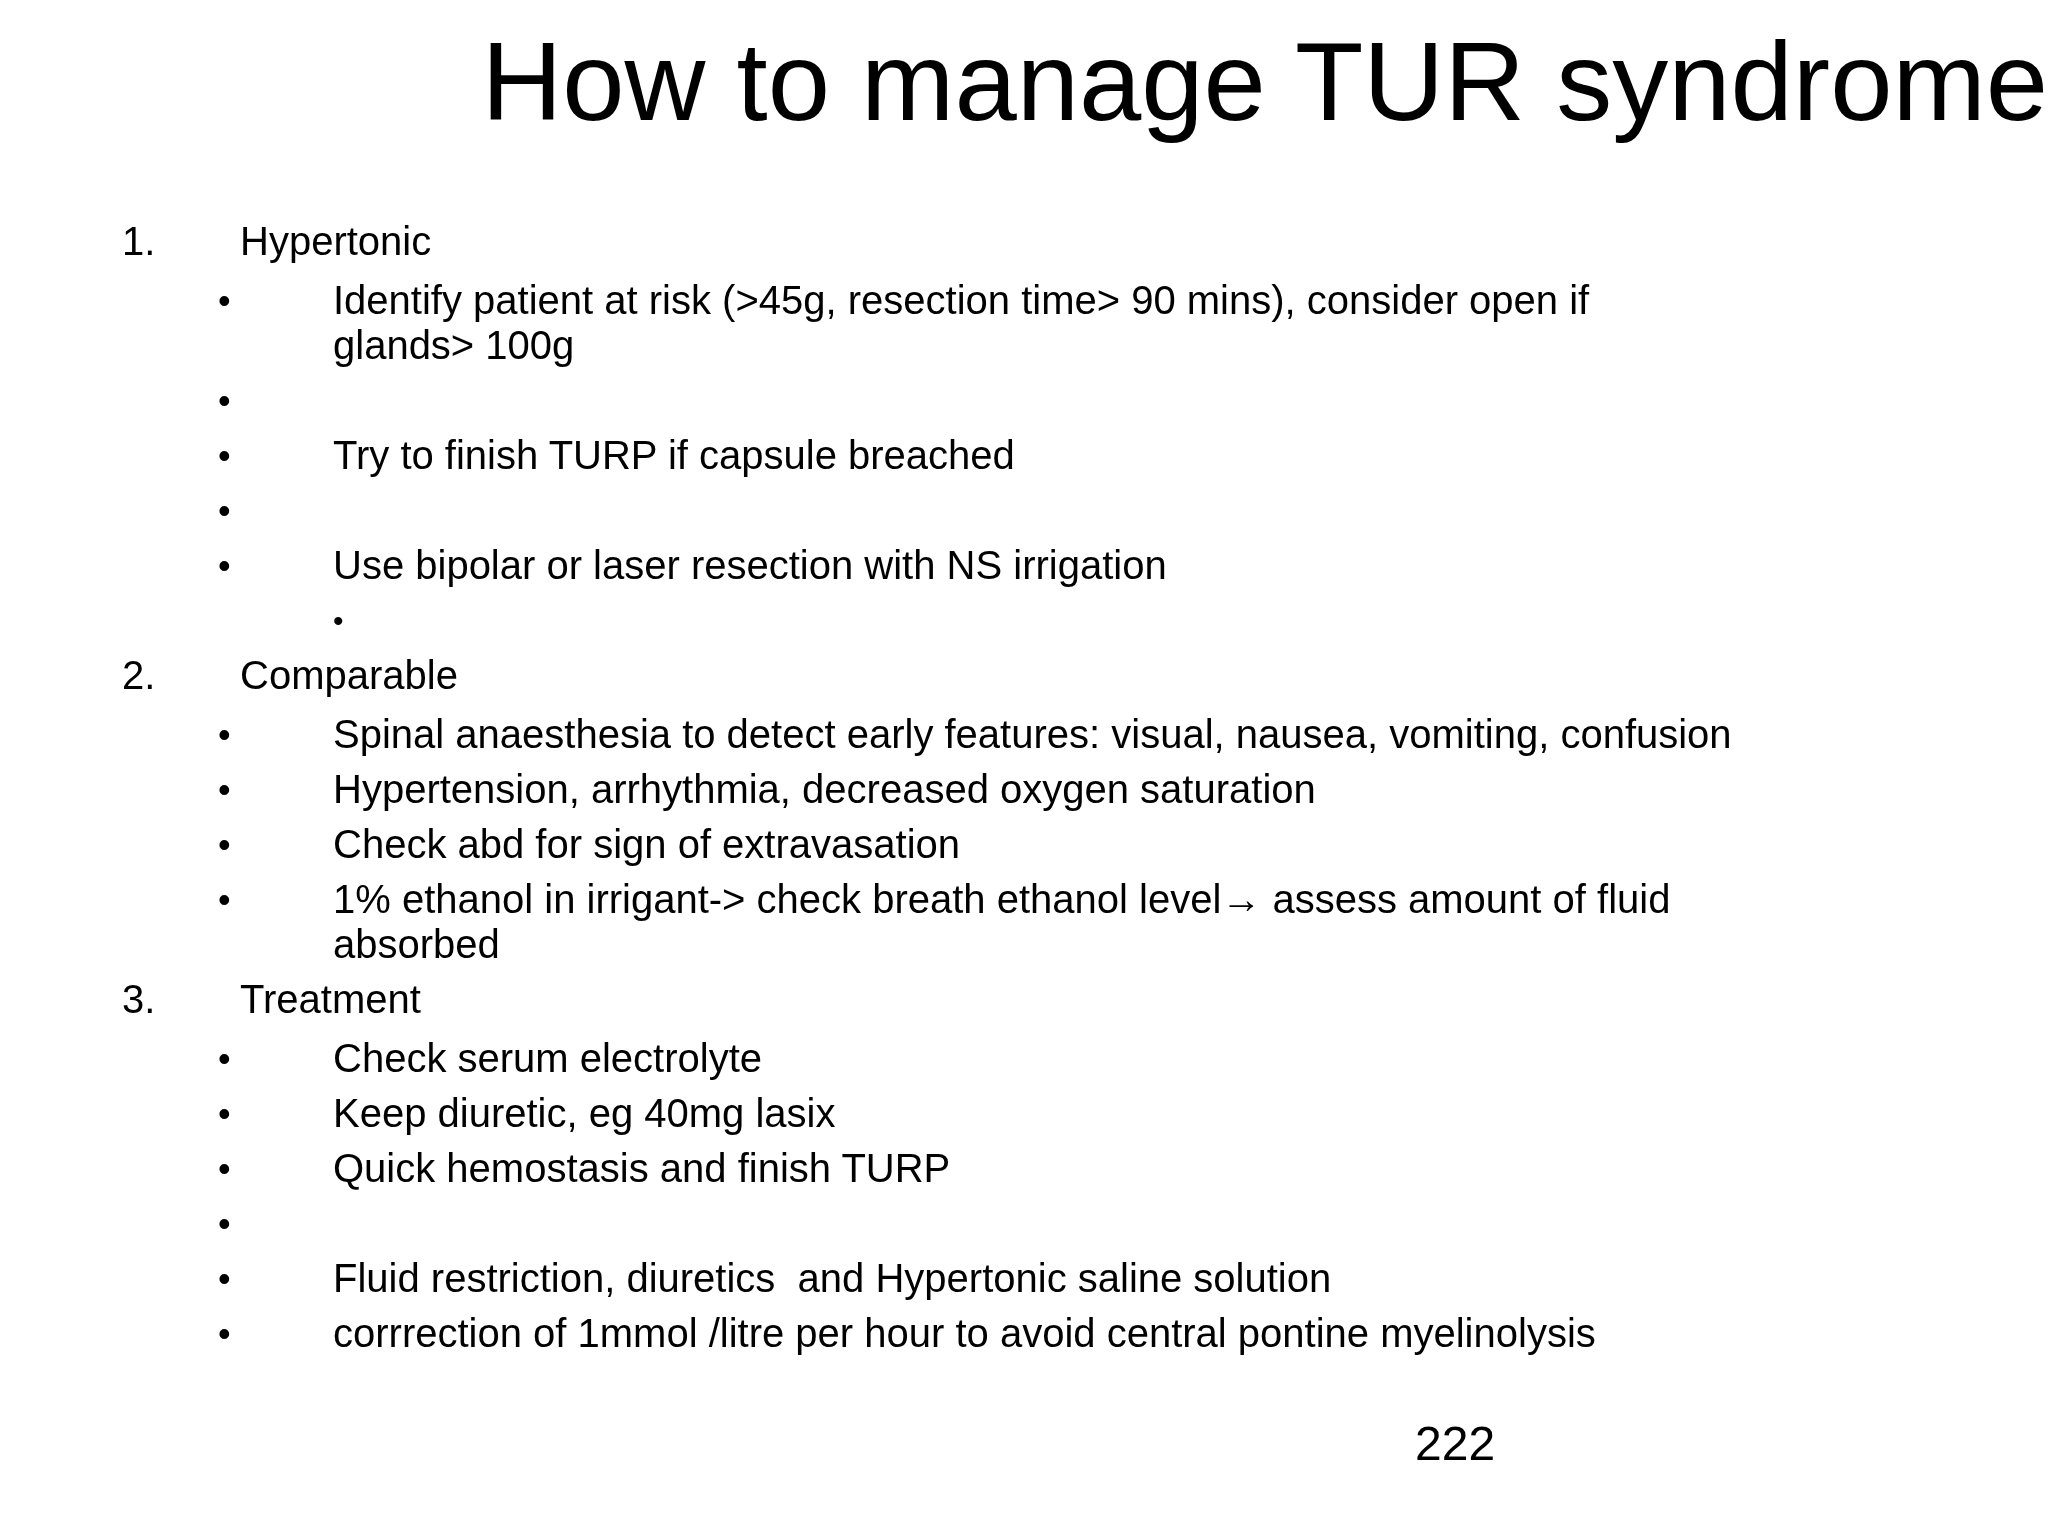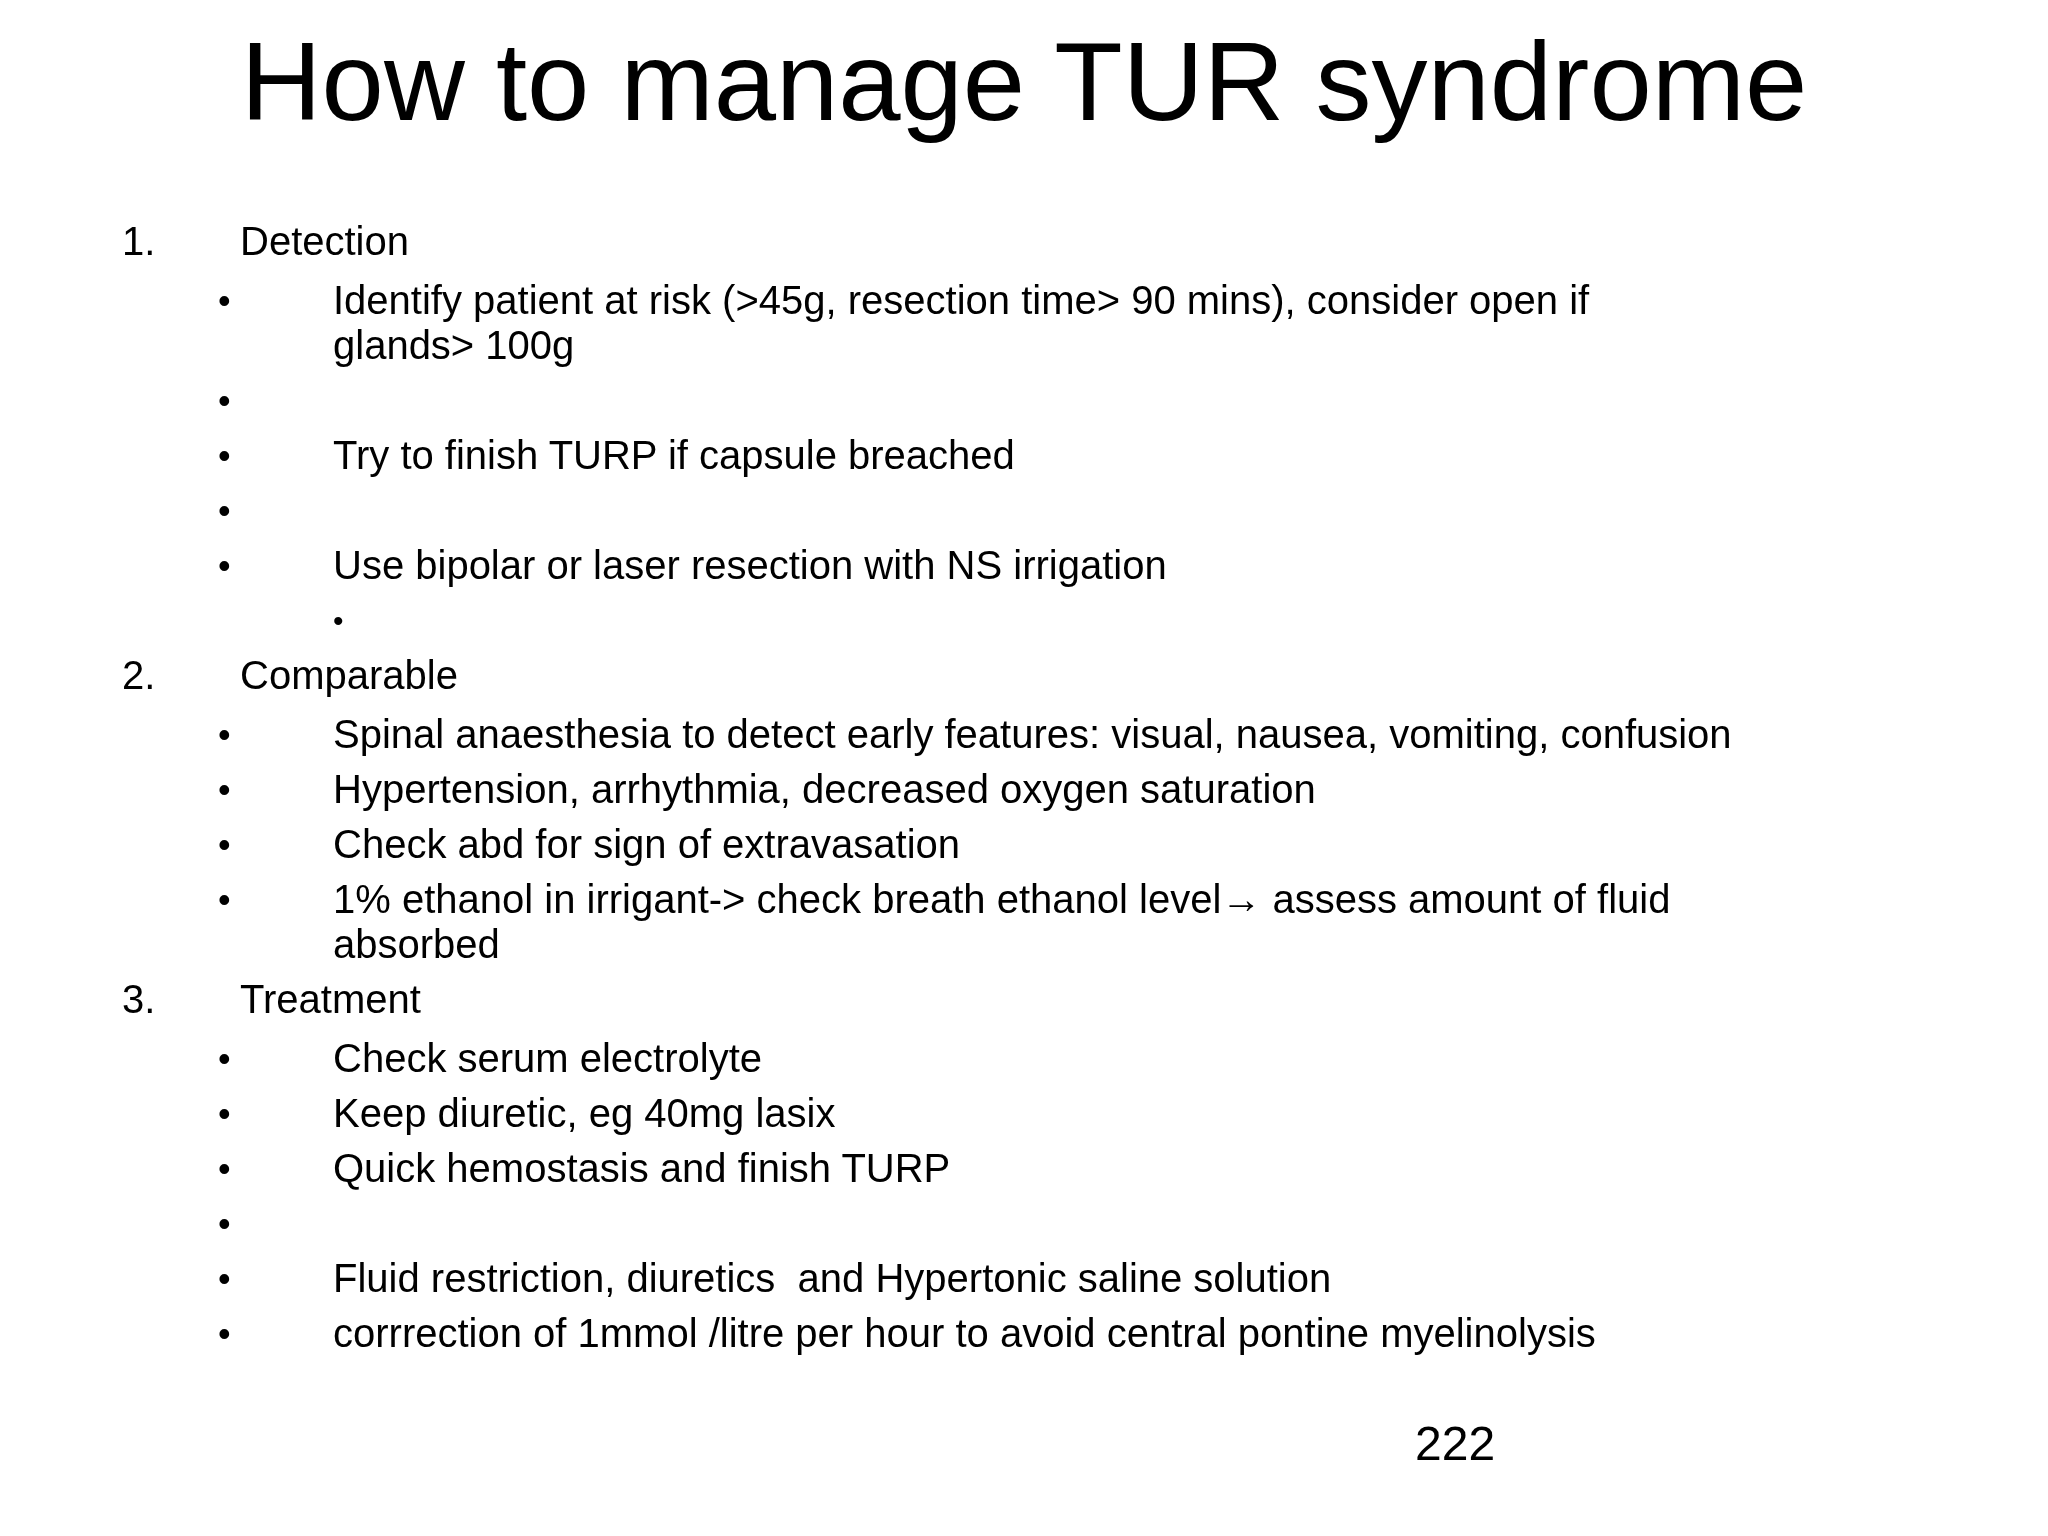--- a/index.html
+++ b/index.html
@@ -13,21 +13,21 @@
     position: relative;
     width: 2048px; height: 1536px;
     background: #ffffff;
     overflow: hidden;
   }
   .title {
     position: absolute;
     top: 18px; left: 0;
     width: 100%;
     margin: 0;
-    text-align: center;
+    text-align: right;
     font-size: 112px;
     font-weight: 400;
     line-height: 1.15;
     white-space: nowrap;
   }
   .content {
     position: absolute;
     top: 219px; left: 0; right: 0;
   }
   .row {
@@ -57,21 +57,21 @@
 
 <div class="slide">
 
   <h1 class="title">How to manage TUR syndrome</h1>
 
   <div class="content">
 
     <div>
       <div class="row l1">
         <span class="num">1.</span>
-        <span class="txt">Detection</span>
+        <span class="txt">Hypertonic</span>
       </div>
       <div class="row l2">
         <span class="marker">•</span>
         <span class="txt">Identify patient at risk (&gt;45g, resection time&gt; 90 mins), consider open if
 glands&gt; 100g</span>
       </div>
       <div class="row l2">
         <span class="marker">•</span>
       </div>
       <div class="row l2">

